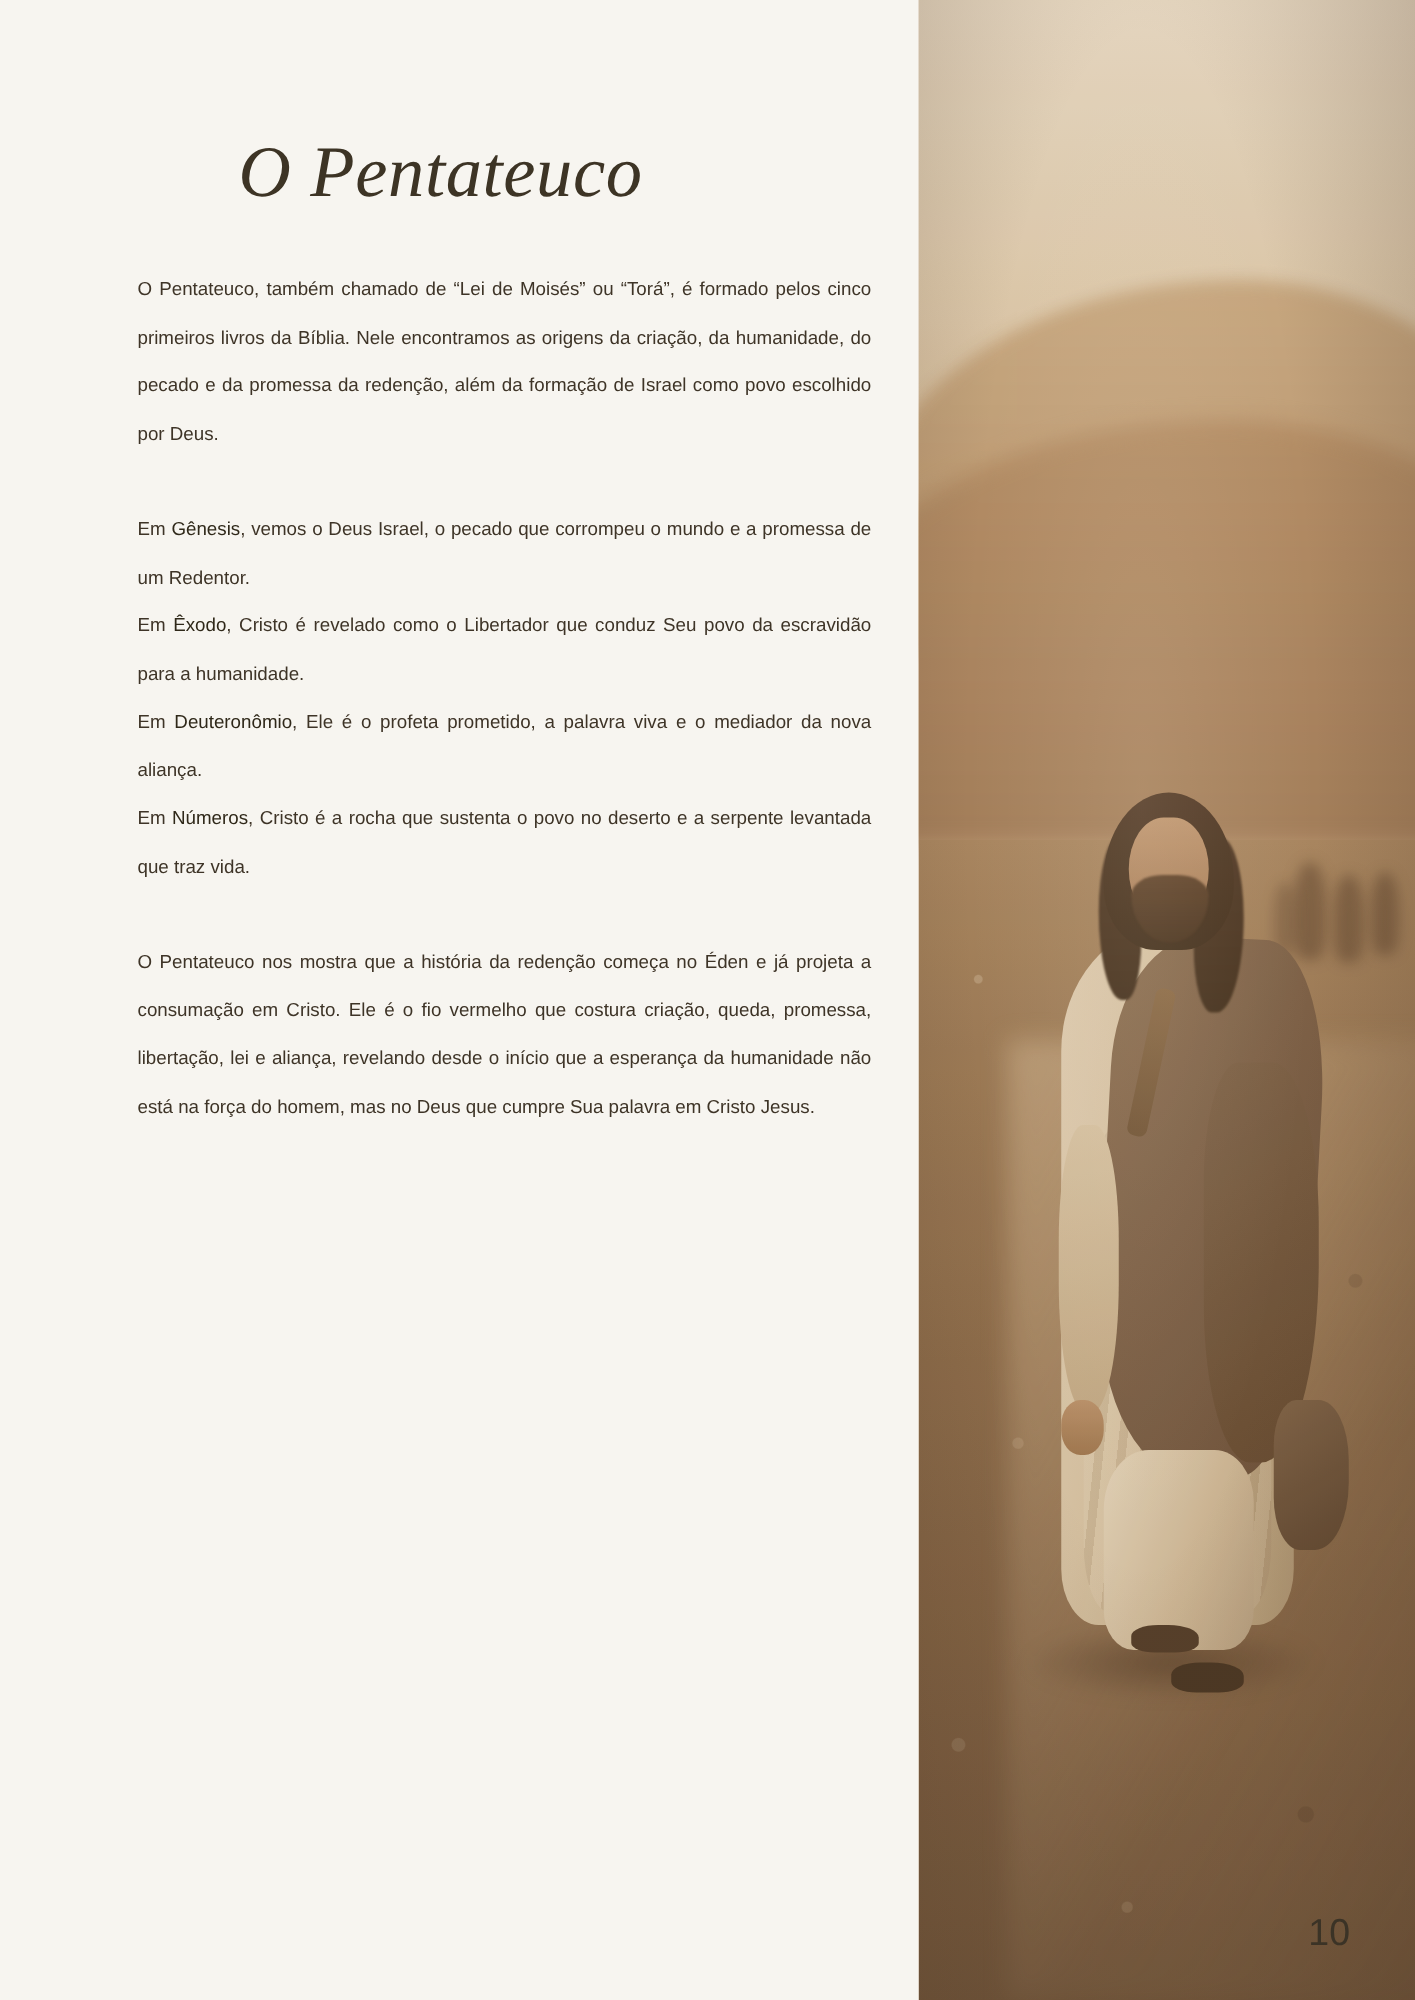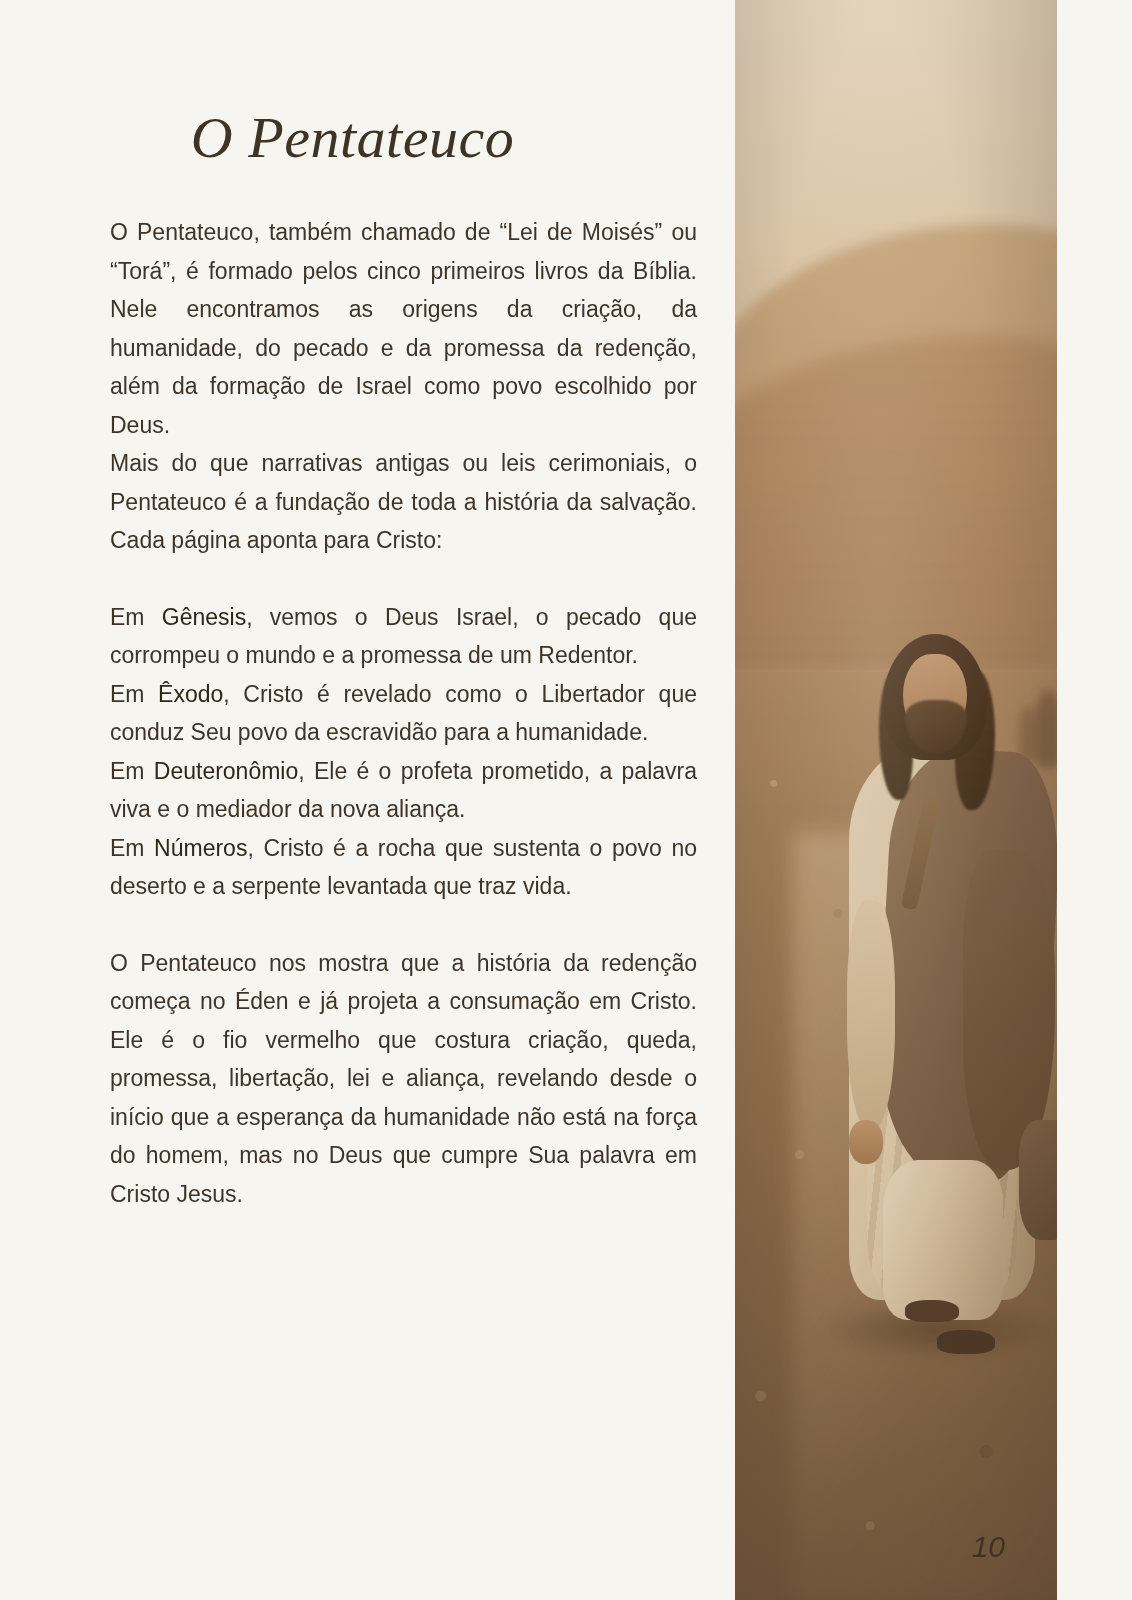--- a/index.html
+++ b/index.html
@@ -37,21 +37,21 @@
     text-align: center;
     letter-spacing: 0.5px;
     margin: 0 5px 42px 0;
     padding-right: 25px;
   }
   .body-block {
     padding: 0 38px 0 110px;
   }
   p {
     margin: 0;
-    font-size: 23px;
+    font-size: 15px;
     line-height: 38.5px;
     color: #3e3427;
     text-align: justify;
     text-justify: inter-word;
     font-weight: 400;
   }
   .para-gap { height: 38px; }
   b, strong {
     font-weight: 400;
     color: #2f2819;
@@ -60,25 +60,24 @@
     position: absolute;
     right: 52px;
     bottom: 36px;
     font-size: 30px;
     color: #3b3326;
     font-family: "Liberation Sans", sans-serif;
   }
   
   .image-col {
     position: relative;
-    width: 322px;
+    width: 397px;
     height: 100%;
     overflow: hidden;
     background: #b99b74;
-    font-style: italic;
   }
   .sky {
     position: absolute;
     left: 0; top: 0; right: 0;
     height: 46%;
     background: linear-gradient(180deg, #efe4cf 0%, #e4d2b4 35%, #d2b48d 72%, #c2a079 100%);
   }
   .hill-far {
     position: absolute;
     left: -40px;
@@ -303,23 +302,20 @@
   <div class="text-col">
 
     <h1 class="title">O Pentateuco</h1>
 
     <div class="body-block">
 
       <p>
         <span>O Pentateuco, também chamado de “Lei de Moisés” ou “Torá”, é formado pelos cinco primeiros livros da Bíblia. Nele encontramos as origens da criação, da humanidade, do pecado e da promessa da redenção, além da formação de Israel como povo escolhido por Deus.</span>
       </p>
 
-      <p>
-        <span>Mais do que narrativas antigas ou leis cerimoniais, o Pentateuco é a fundação de toda a história da salvação. Cada página aponta para Cristo:</span>
-      </p>
 
       <div class="para-gap"></div>
 
       <p>
         <span>Em </span><strong>Gênesis</strong><span>, vemos o Deus Israel, o pecado que corrompeu o mundo e a promessa de um Redentor.</span>
       </p>
 
       <p>
         <span>Em </span><strong>Êxodo</strong><span>, Cristo é revelado como o Libertador que conduz Seu povo da escravidão para a humanidade.</span>
       </p>

